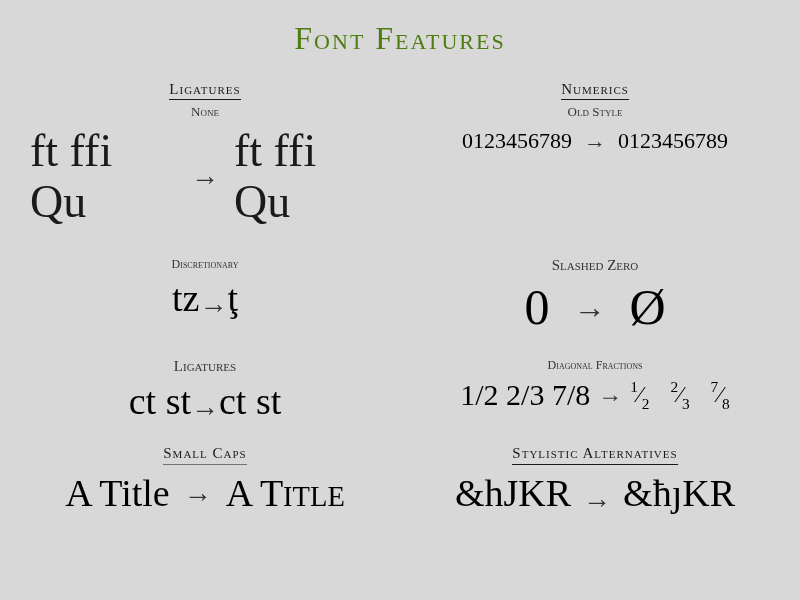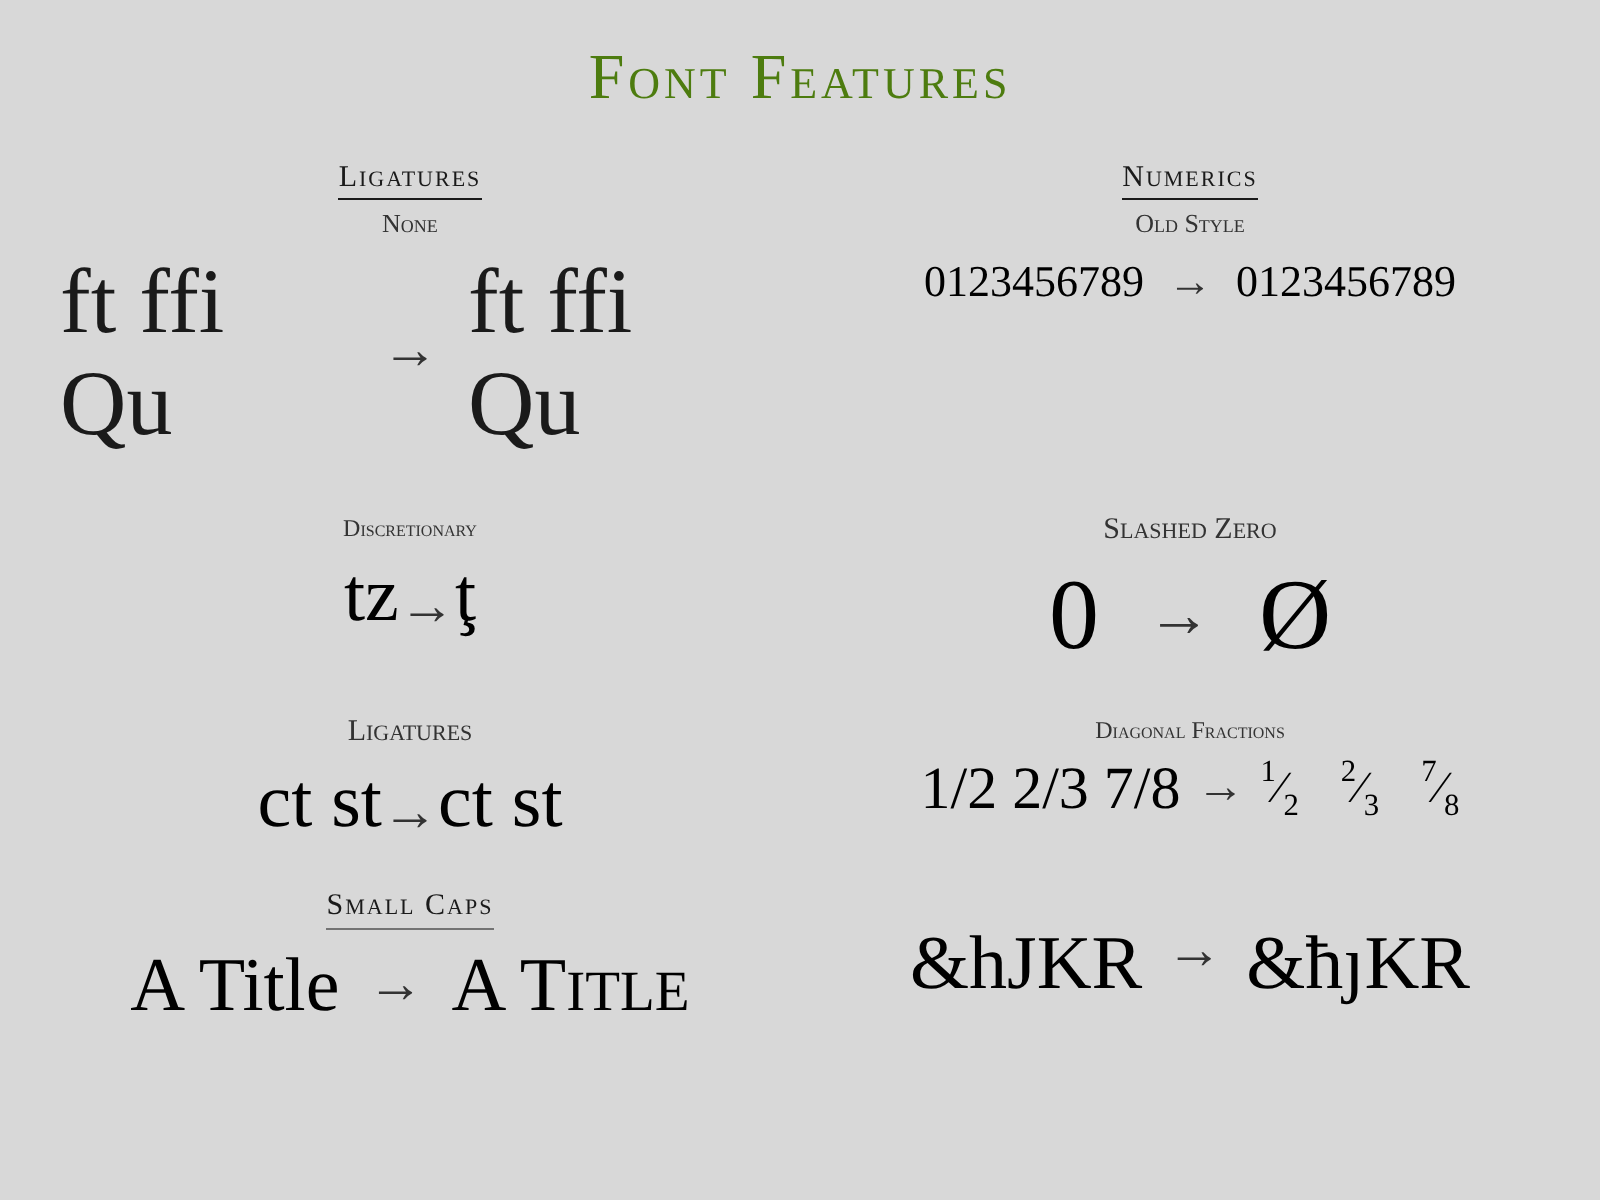--- a/index.html
+++ b/index.html
@@ -94,23 +94,22 @@
 
     .historical-demo {
       font-size: 38px;
       display: flex;
       align-items: flex-end;
     }
 
     .stylistic-demo {
       font-size: 38px;
       display: flex;
-      align-items: flex-start;
+      align-items: flex-end;
       gap: 12px;
-      margin-top: 15px;
     }
 
     .small-caps-demo {
       font-size: 38px;
       display: flex;
       align-items: center;
       gap: 14px;
     }
 
     .slashed-zero-demo {
@@ -203,20 +202,21 @@
   <div class="section bottom">
     <span class="section-title" style="font-size:15px; font-variant:small-caps; border-bottom: 1px solid #737373; padding-bottom:2px; margin-bottom:6px;">Small Caps</span>
     <div class="small-caps-demo">
       <span>A Title</span>
       <span class="arrow">→</span>
       <span style="font-variant:small-caps;">A T<span style="font-size:0.75em; font-variant:small-caps;">ITLE</span></span>
     </div>
   </div>
 
   <div class="section bottom">
+    <span class="section-title" style="font-size:15px; font-variant:small-caps; border-bottom: 1px solid #1a1a1a; padding-bottom:2px; margin-bottom:6px;">Stylistic Alternatives</span>
     <div class="stylistic-demo">
       <span>&amp;hJKR</span>
       <span class="arrow">→</span>
       <span style="font-feature-settings:'salt' 1, 'ss01' 1;">&amp;ħȷKR</span>
     </div>
   </div>
 
 </div>
 
 </body></html>

